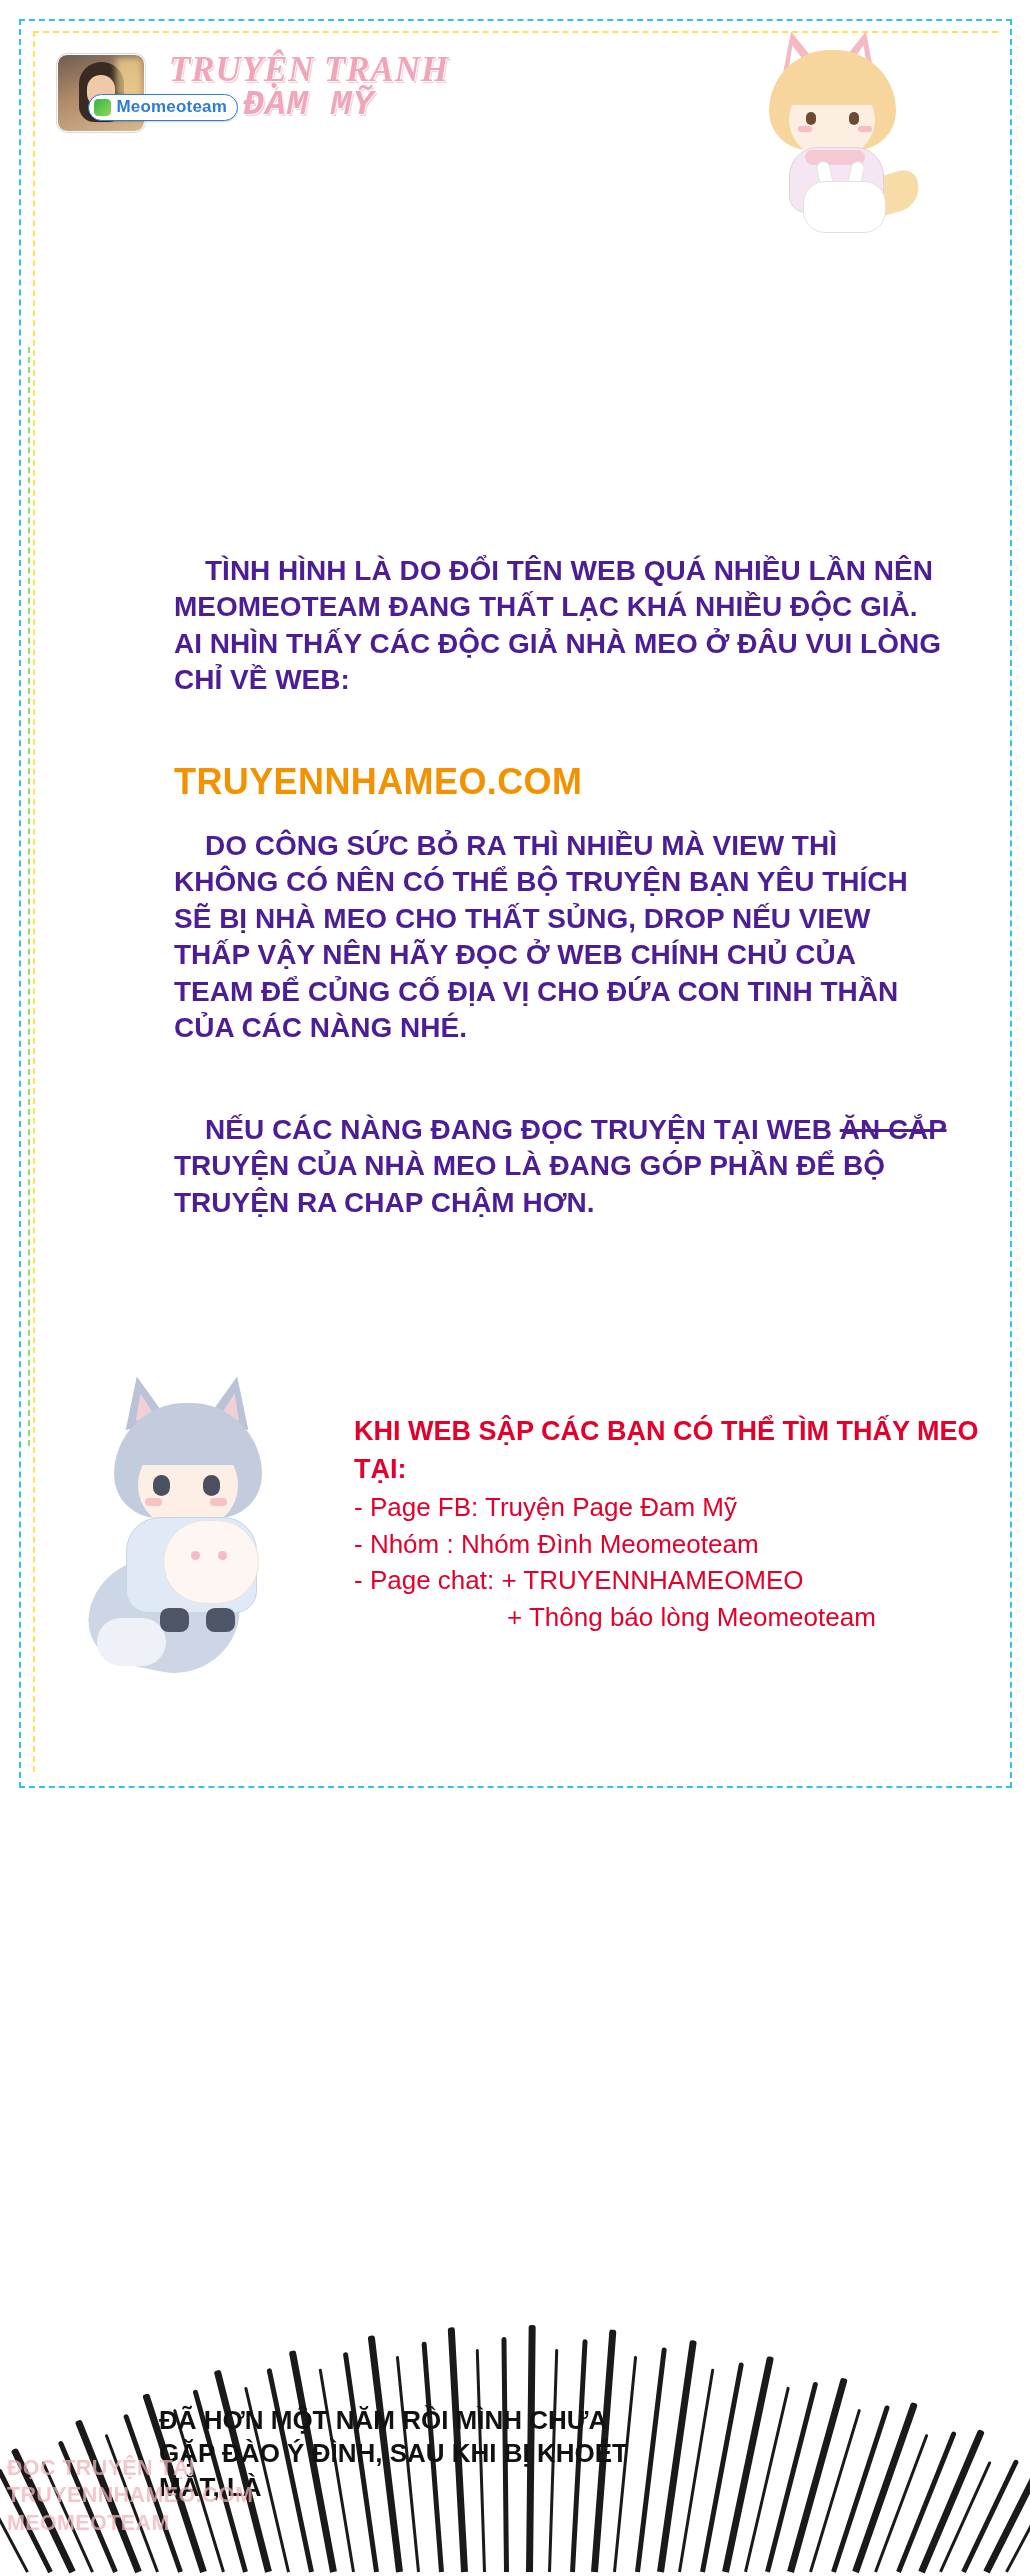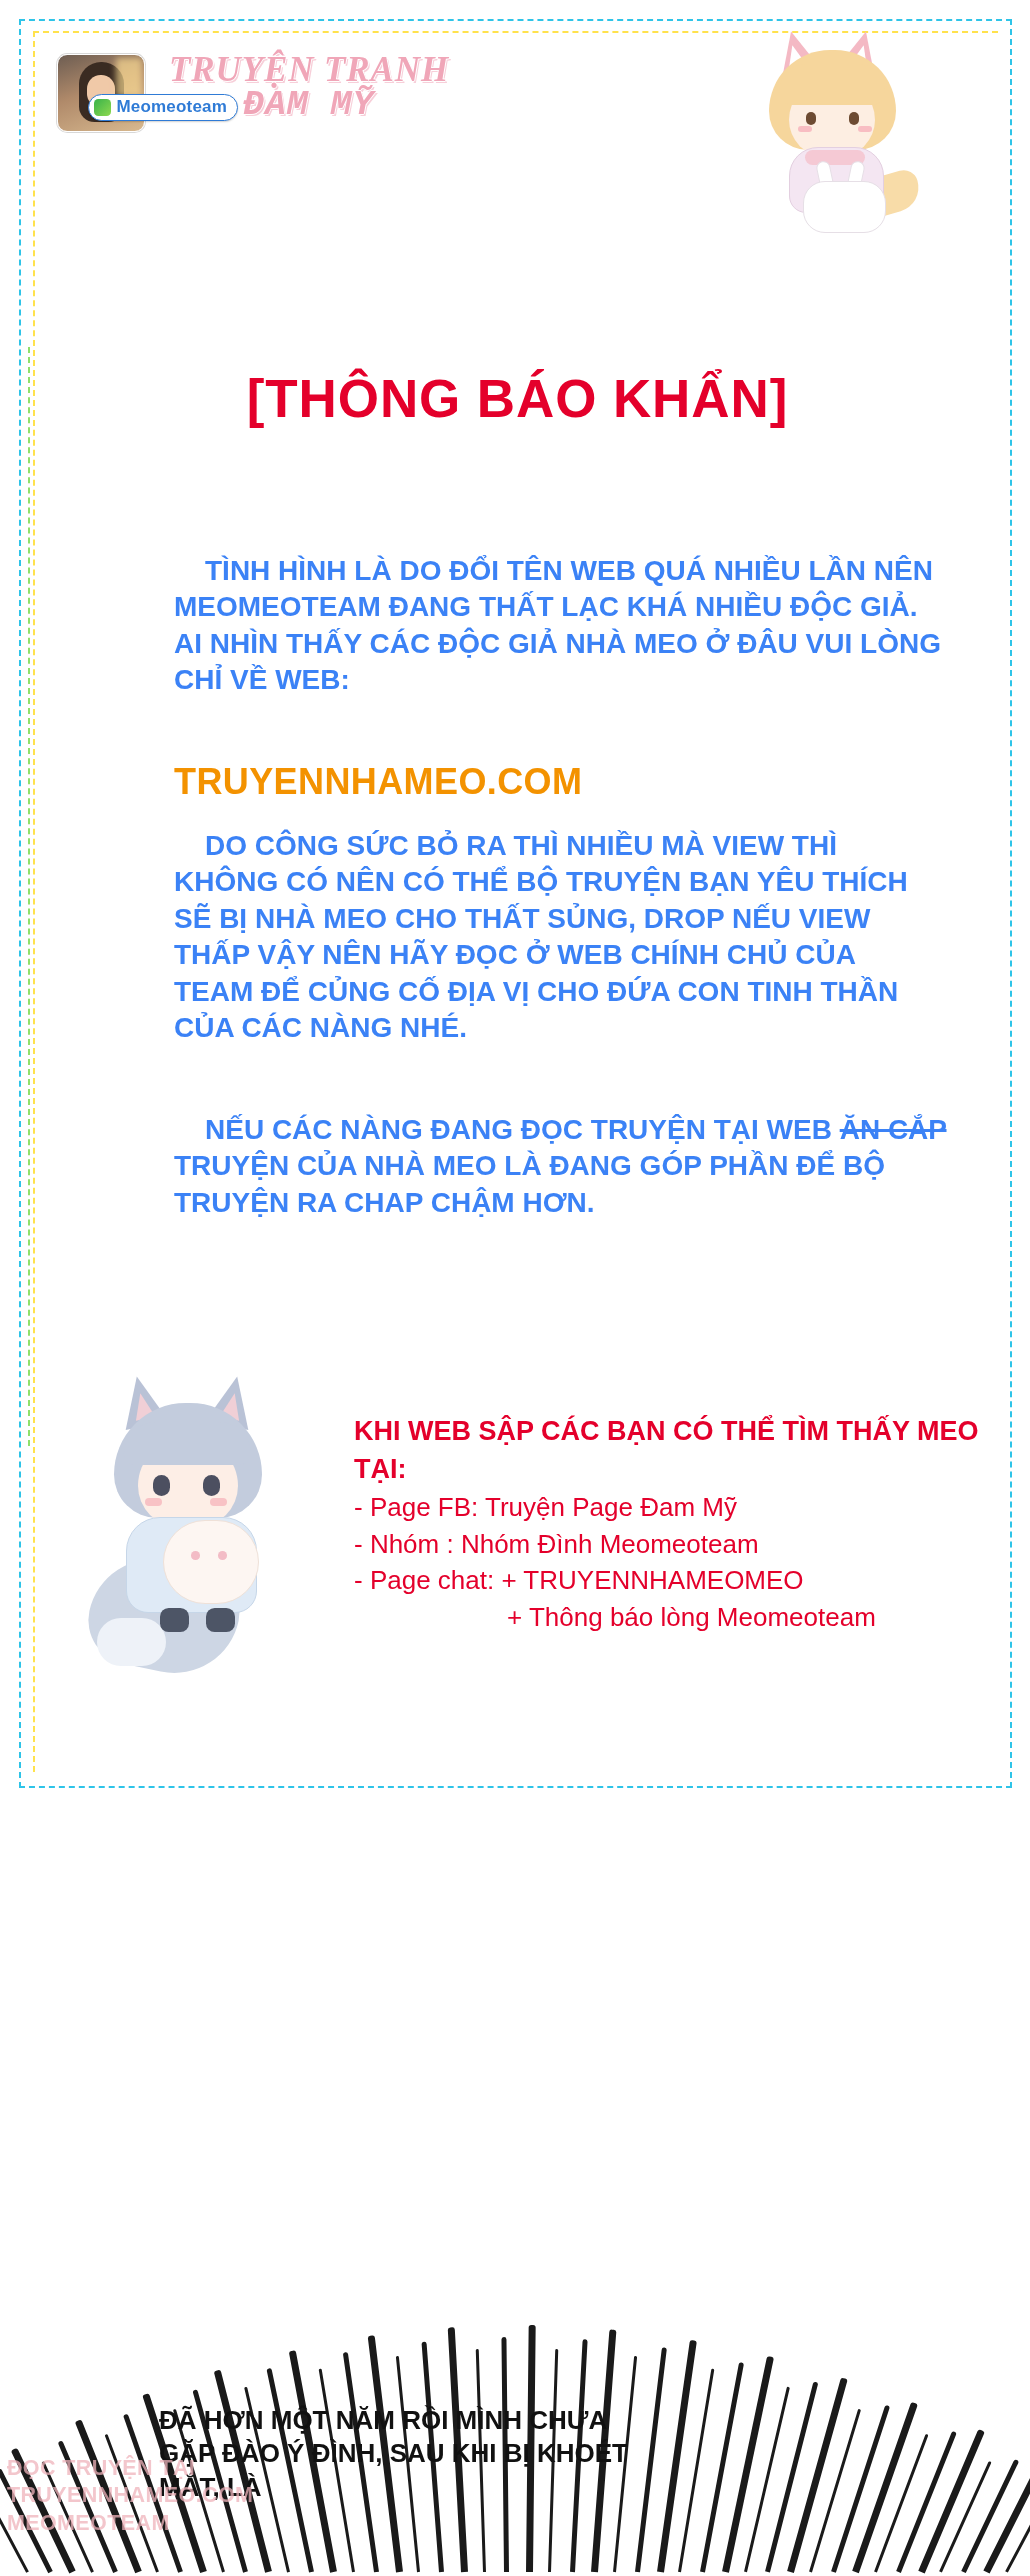--- a/index.html
+++ b/index.html
@@ -263,21 +263,21 @@
   }
 
   
   .para {
     position: absolute;
     font-family: "Liberation Sans", sans-serif;
     font-weight: bold;
     font-size: 28px;
     line-height: 1.30;
     text-transform: uppercase;
-    color: #3b82f6;
+    color: #4c1d95;
   }
   .para.p1 { left: 153px; top: 532px; width: 773px; text-indent: 31px; }
   .para.p3 { left: 153px; top: 807px; width: 756px; text-indent: 31px; }
   .para.p4 { left: 153px; top: 1091px; width: 773px; text-indent: 31px; }
 
   .weburl {
     position: absolute;
     left: 153px;
     top: 740px;
     font-family: "Liberation Sans", sans-serif;
@@ -517,21 +517,20 @@
     <div class="blush l"></div>
     <div class="blush r"></div>
     <div class="tail"></div>
     <div class="body"></div>
     <div class="collar"></div>
     <div class="bunny-ear l"></div>
     <div class="bunny-ear r"></div>
     <div class="bunny"></div>
   </div>
 
-  <div class="headline">[THÔNG BÁO KHẨN]</div>
 
   <div class="para p1">Tình hình là do đổi tên web quá nhiều lần nên Meomeoteam đang thất lạc khá nhiều độc giả. Ai nhìn thấy các độc giả nhà Meo ở đâu vui lòng chỉ về web:</div>
 
   <div class="weburl">TRUYENNHAMEO.COM</div>
 
   <div class="para p3">Do công sức bỏ ra thì nhiều mà view thì không có nên có thể bộ truyện bạn yêu thích sẽ bị nhà Meo cho thất sủng, drop nếu view thấp vậy nên hãy đọc ở web chính chủ của team để củng cố địa vị cho đứa con tinh thần của các nàng nhé.</div>
 
   <div class="para p4"><span>Nếu các nàng đang đọc truyện tại web </span><span class="strike">ăn cắp</span><span> truyện của nhà Meo là đang góp phần để bộ truyện ra chap chậm hơn.</span></div>
 
   <div class="chibi-wolf">

